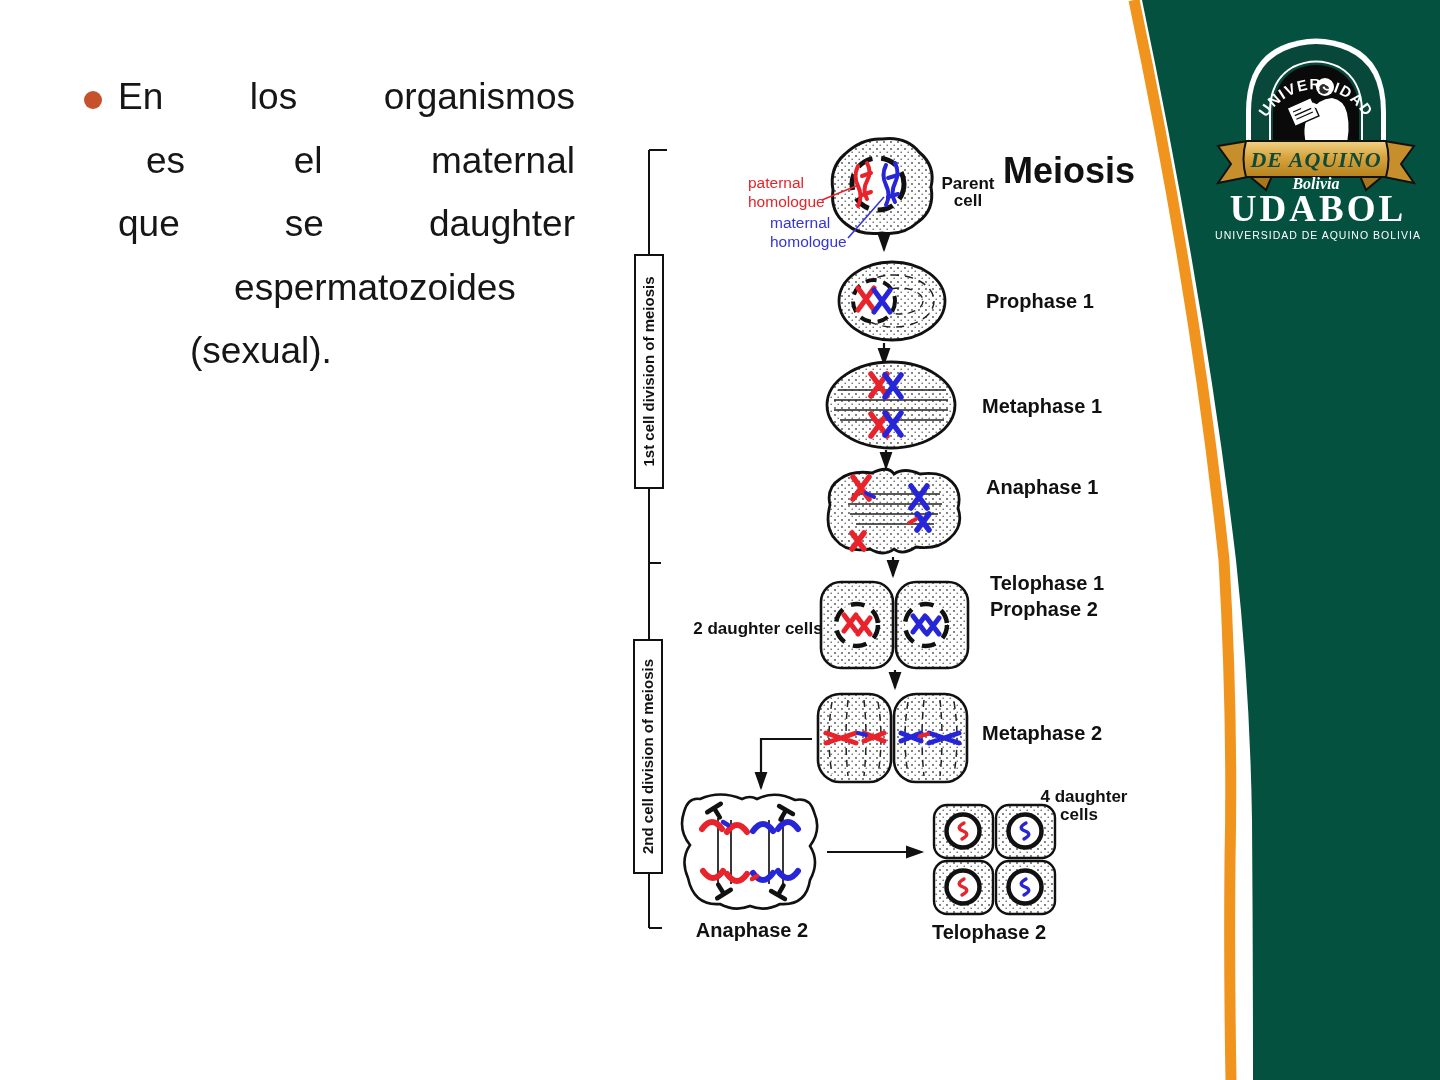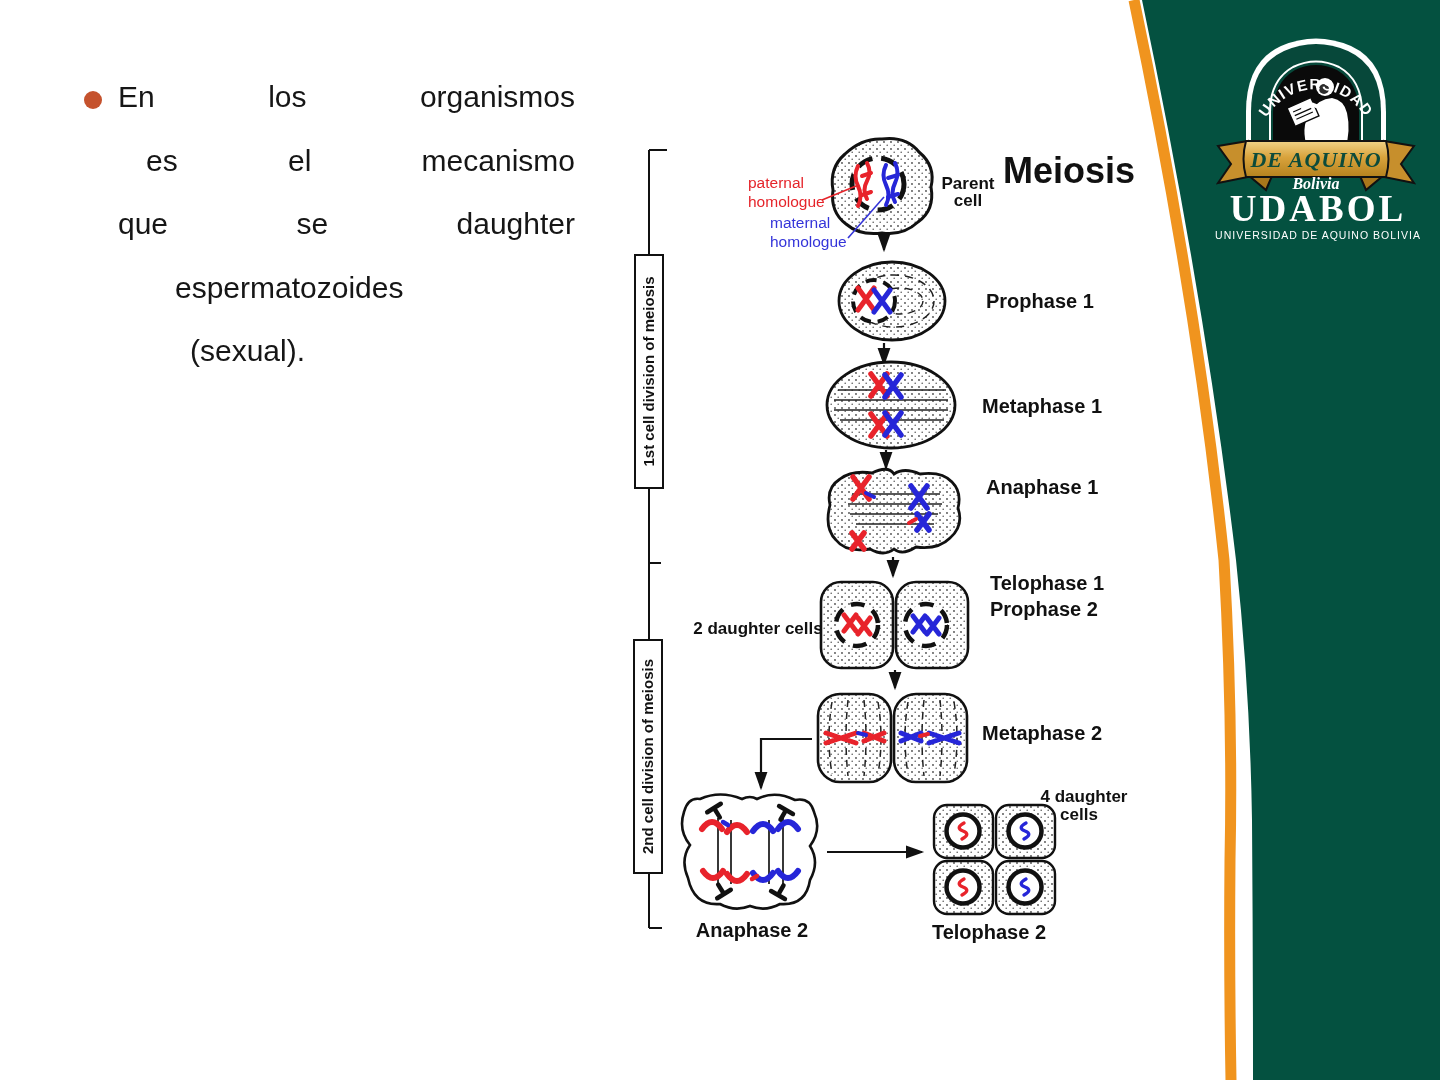--- a/index.html
+++ b/index.html
@@ -1,40 +1,40 @@
 <!DOCTYPE html>
 <html><head>
 <meta charset="utf-8">
 <style>
   html,body{margin:0;padding:0;background:#888;}
   .slide{position:relative;width:1440px;height:1080px;background:#ffffff;overflow:hidden;
          font-family:"Liberation Sans",sans-serif;}
   
   .bullet-dot{position:absolute;left:84px;top:91px;width:18px;height:18px;border-radius:50%;
               background:#C5522D;}
-  .text-block{position:absolute;left:118px;top:65px;width:457px;font-size:30px;line-height:63.5px;
+  .text-block{position:absolute;left:118px;top:65px;width:457px;font-size:37px;line-height:63.5px;
               color:#161616;}
   .line{white-space:nowrap;}
   .j{white-space:normal;text-align:justify;text-align-last:justify;}
   .i1{padding-left:28px;}
-  .i2{padding-left:57px;}
+  .i2{padding-left:57px;text-align:center;}
   .i3{padding-left:72px;}
   .ws{word-spacing:14px;}
   svg text{font-family:"Liberation Sans",sans-serif;}
   .serif{font-family:"Liberation Serif",serif;}
 </style>
 </head>
 <body>
 
 <div class="slide">
 
   <span class="bullet-dot"></span>
   <div class="text-block">
     <div class="line j">En los organismos</div>
-    <div class="line j i1">es el mecanismo</div>
+    <div class="line j i1">es el maternal</div>
     <div class="line j">que se daughter</div>
     <div class="line i2">espermatozoides</div>
     <div class="line i3">(sexual).</div>
   </div>
 
   <svg style="position:absolute;left:600px;top:100px" width="580" height="880" viewBox="600 100 580 880">
     <defs>
       <pattern id="st" patternUnits="userSpaceOnUse" width="7" height="7">
         <rect width="7" height="7" fill="#ffffff"></rect>
         <circle cx="2" cy="2" r="0.9" fill="#4a4a4a"></circle>

